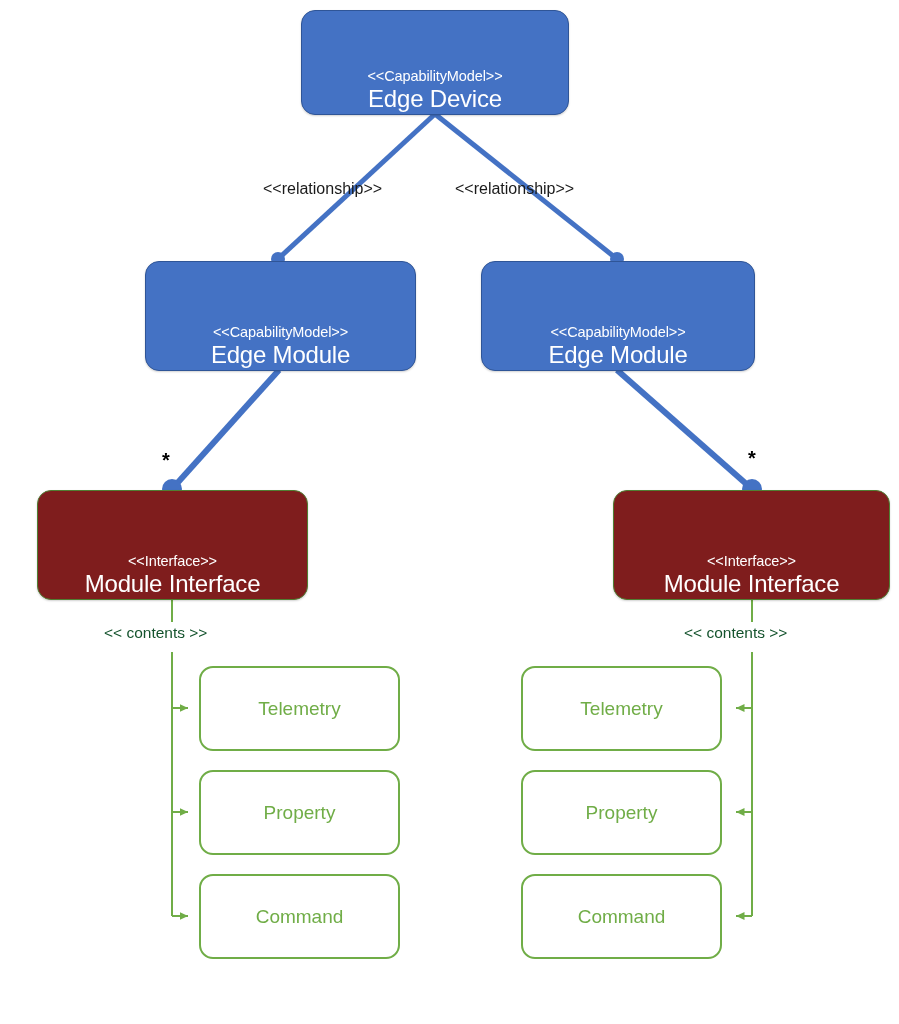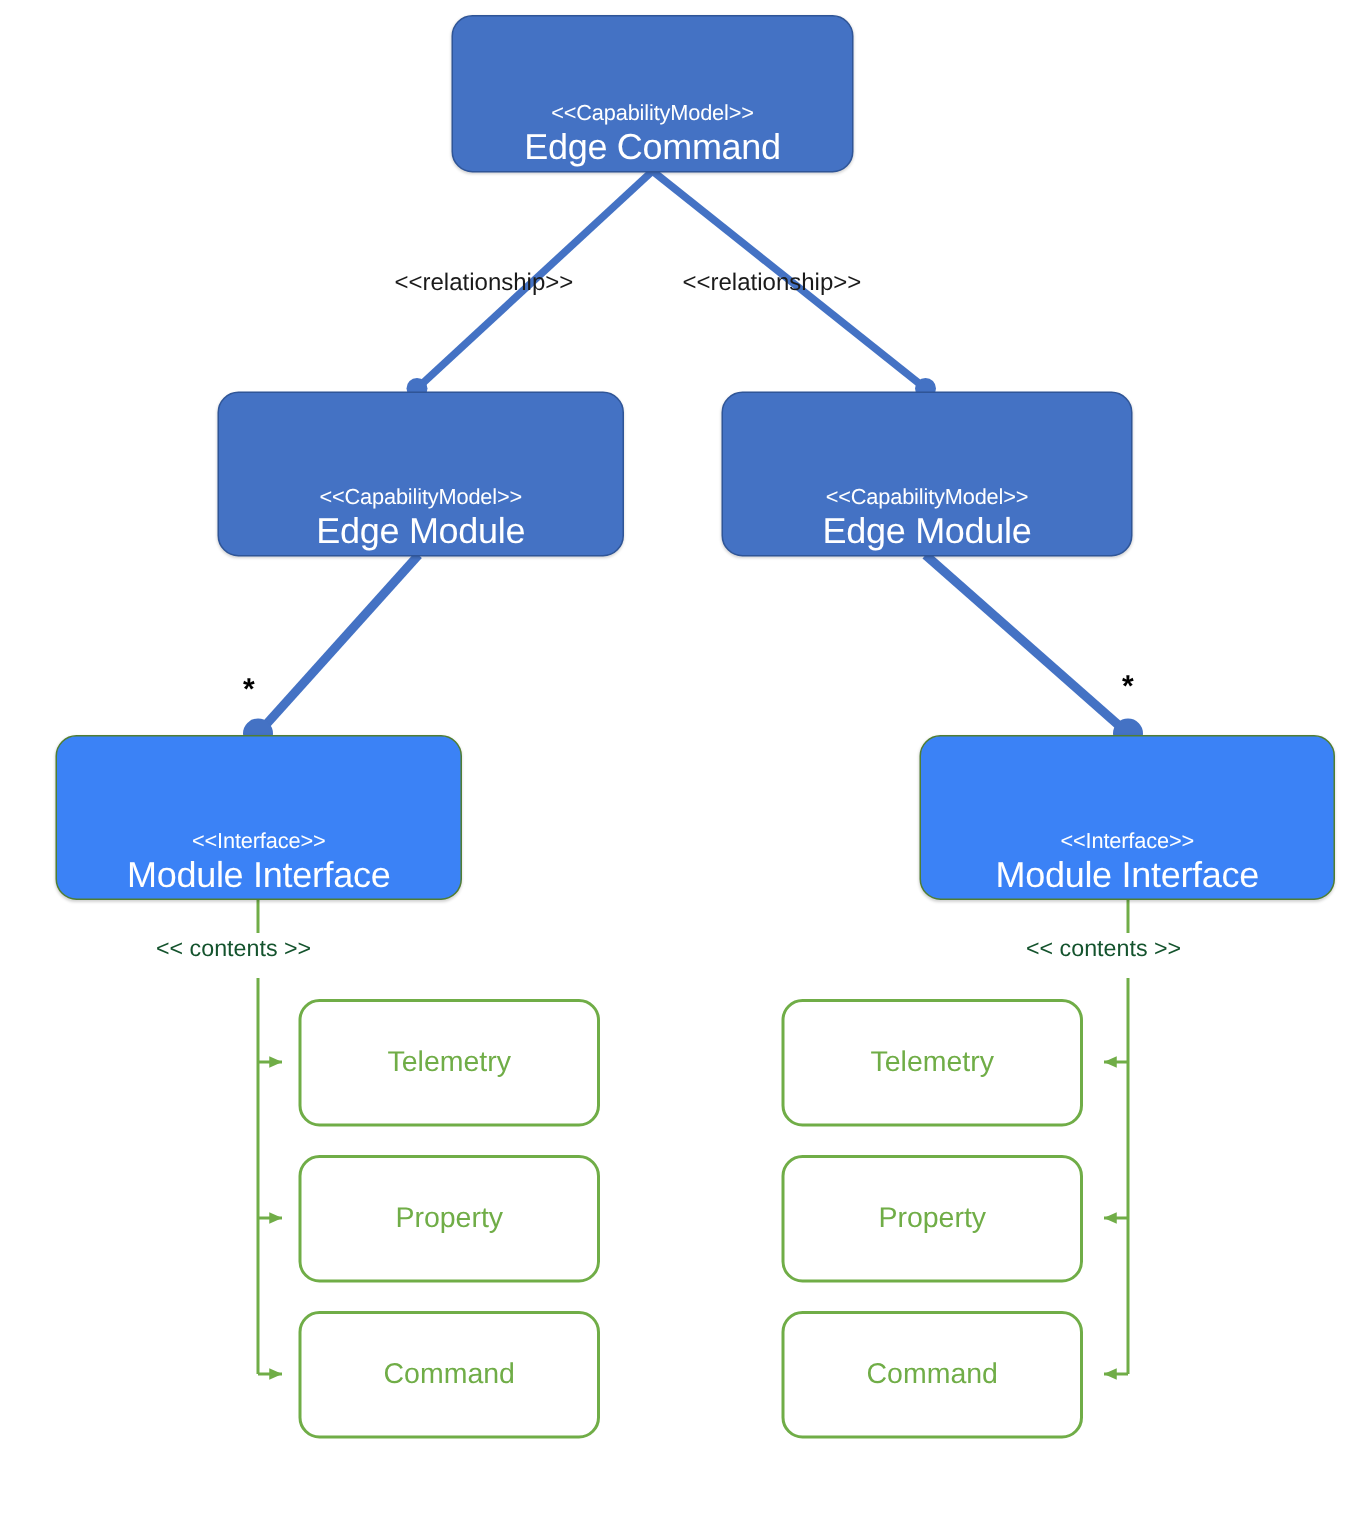--- a/index.html
+++ b/index.html
@@ -34,21 +34,21 @@
     border-radius: 14px;
     z-index: 3;
   }
   .node-cap {
     background: #4472C4;
     border: 1px solid #2F5597;
     color: #ffffff;
     box-shadow: 0 1px 2px rgba(0,0,0,0.18);
   }
   .node-iface {
-    background: #3b82f6;
+    background: #7f1d1d;
     border: 1px solid #507E32;
     color: #ffffff;
     box-shadow: 0 1px 2px rgba(0,0,0,0.18);
   }
   .stereotype {
     font-size: 14.5px;
     line-height: 1.15;
     font-weight: 400;
     letter-spacing: -0.1px;
   }
@@ -142,21 +142,21 @@
       <line x1="752" y1="600" x2="752" y2="622" stroke="#70AD47" stroke-width="2"></line>
       <line x1="752" y1="652" x2="752" y2="916" stroke="#70AD47" stroke-width="2"></line>
       <line x1="752" y1="708" x2="736" y2="708" stroke="#70AD47" stroke-width="2" marker-end="url(#arrow-left)"></line>
       <line x1="752" y1="812" x2="736" y2="812" stroke="#70AD47" stroke-width="2" marker-end="url(#arrow-left)"></line>
       <line x1="752" y1="916" x2="736" y2="916" stroke="#70AD47" stroke-width="2" marker-end="url(#arrow-left)"></line>
     </g>
   </svg>
 
   <div class="node node-cap" style="left:301px; top:10px; width:268px; height:105px;">
     <div class="stereotype">&lt;&lt;CapabilityModel&gt;&gt;</div>
-    <div class="node-title">Edge Command</div>
+    <div class="node-title">Edge Device</div>
   </div>
 
   <div class="node node-cap" style="left:145px; top:261px; width:271px; height:110px;">
     <div class="stereotype">&lt;&lt;CapabilityModel&gt;&gt;</div>
     <div class="node-title">Edge Module</div>
   </div>
 
   <div class="node node-cap" style="left:481px; top:261px; width:274px; height:110px;">
     <div class="stereotype">&lt;&lt;CapabilityModel&gt;&gt;</div>
     <div class="node-title">Edge Module</div>

